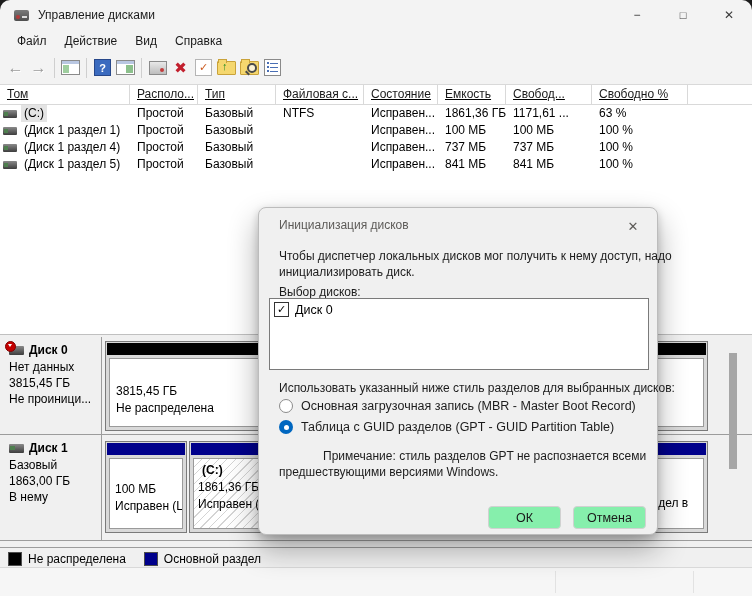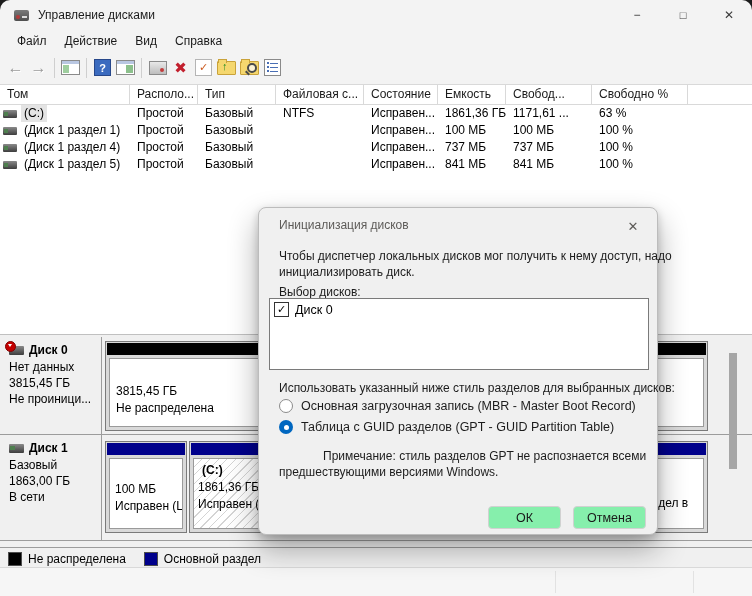--- a/index.html
+++ b/index.html
@@ -42,21 +42,21 @@
   .folder-up-arrow{position:absolute;left:4px;top:-2px;font-size:11px;font-weight:bold;color:#1f8a1f;}
   .magnifier{position:absolute;right:1px;top:1px;width:6px;height:6px;border:2px solid #4a4a4a;border-radius:50%;background:rgba(255,255,255,.7);}
   .magnifier::after{content:"";position:absolute;left:-4px;bottom:-3px;width:5px;height:2px;background:#4a4a4a;transform:rotate(45deg);}
   .checklist-ic{width:15px;height:15px;border:1px solid #8a8a8a;background:#fff;position:relative;}
   .checklist-ic::before{content:"";position:absolute;left:5px;top:3px;right:2px;height:1px;background:#4a6fb5;box-shadow:0 4px 0 #4a6fb5,0 8px 0 #4a6fb5;}
   .checklist-ic::after{content:"";position:absolute;left:2px;top:2px;width:2px;height:2px;background:#4a6fb5;box-shadow:0 4px 0 #4a6fb5,0 8px 0 #4a6fb5;}
 
   
   .listview{position:absolute;top:84px;left:0;right:0;height:250px;background:#fff;border-top:1px solid #d9d9d9;}
   .lv-grid{display:grid;grid-template-columns:130px 68px 78px 88px 74px 68px 86px 96px 1fr;}
-  .lv-header{height:19px;border-bottom:1px solid #d9d9d9;}
+  .lv-header{height:19px;border-bottom:1px solid #d9d9d9;text-decoration:underline;}
   .hdr-cell{font-size:12px;color:#1a1a1a;line-height:19px;padding-left:7px;border-right:1px solid #d9d9d9;overflow:hidden;white-space:nowrap;}
   .lv-row{height:17px;}
   .cell{font-size:12px;color:#000;line-height:17px;padding-left:7px;overflow:hidden;white-space:nowrap;}
   .cell.name{display:flex;align-items:center;padding-left:3px;}
   .vol-ic{width:14px;height:8px;background:linear-gradient(#8a8a8a,#3d3d3d);border-radius:1px;margin-right:4px;position:relative;flex:0 0 auto;}
   .vol-ic::before{content:"";position:absolute;left:1px;top:2px;width:4px;height:4px;background:#4f7f4f;}
   .name-label{padding:0 3px;}
   .name-label.selected{background:#e4e4e4;}
 
   
@@ -276,21 +276,21 @@
       </div>
 
       <div class="disk-row d1">
         <div class="disk-info">
           <div class="disk-title">
               <span class="disk-ic ok"></span>
               <span>Диск 1</span>
             </div>
           <div class="disk-line">Базовый</div>
           <div class="disk-line">1863,00 ГБ</div>
-          <div class="disk-line">В сети</div>
+          <div class="disk-line">В нему</div>
         </div>
 
         <div class="block" style="left:105px;top:6px;width:82px;height:92px;">
           <div class="band navy"></div>
           <div class="block-body">
             <div class="bb-text" style="padding:22px 0 0 5px;">100 МБ</div>
             <div class="bb-text" style="padding-left:5px;">Исправен (Ц</div>
           </div>
         </div>
 

